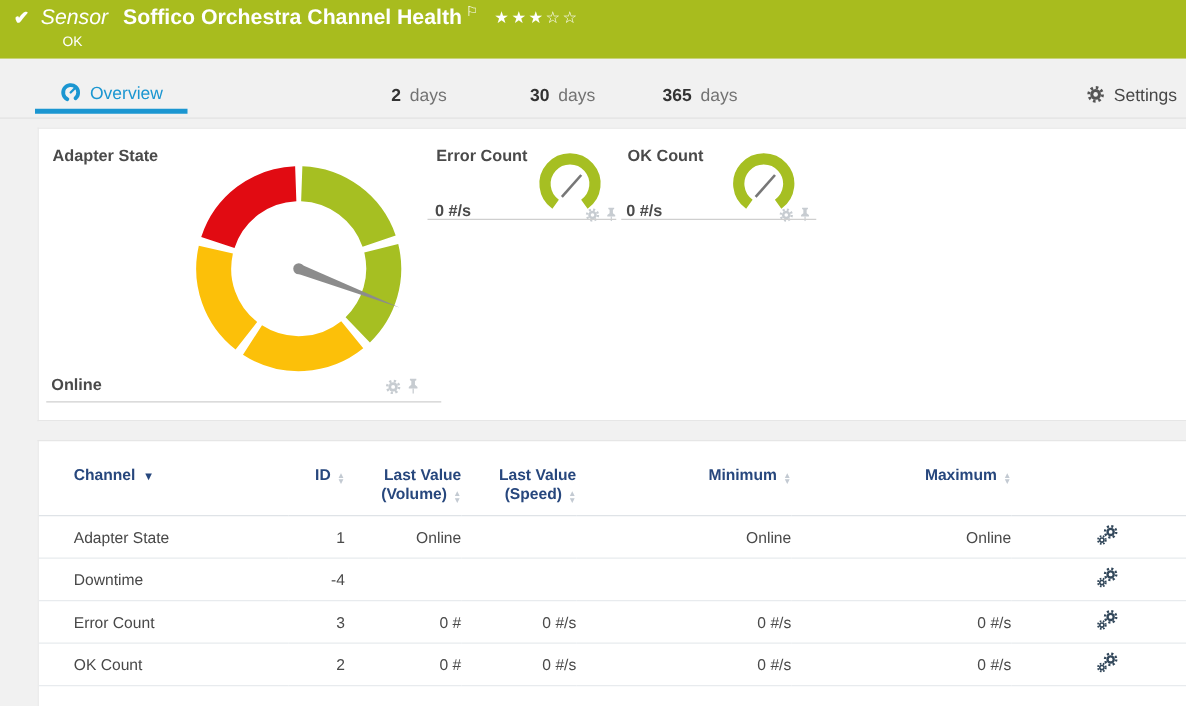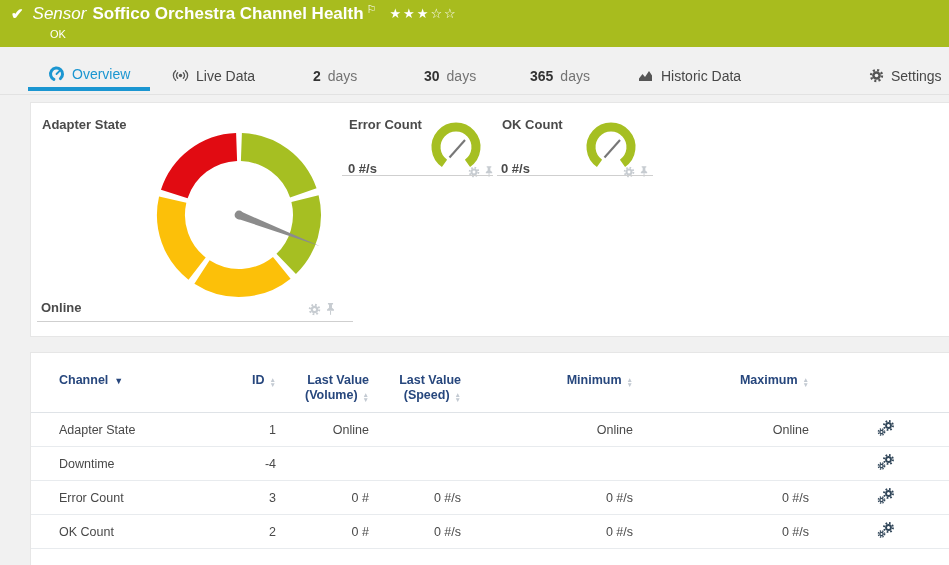--- a/index.html
+++ b/index.html
@@ -8,21 +8,21 @@
     width:949px; height:565px; position:relative; overflow:hidden;
     background:#f1f1f1; font-family:"Liberation Sans", sans-serif;
     -webkit-font-smoothing:antialiased;
   }
 
   
   .topbar { position:absolute; top:0; left:0; width:949px; height:47px; background:#a8bc1e; color:#fff; }
   .topbar .line1 { position:absolute; left:11px; top:4px; display:flex; align-items:baseline; white-space:nowrap; }
   .check { font-size:15px; font-weight:bold; margin-right:9px; }
   .kind  { font-style:italic; font-size:17px; }
-  .sname { font-weight:bold; font-size:17px; margin-left:6px; }
+  .sname { font-weight:bold; font-size:17px; margin-left:12px; }
   .flag  { font-size:11px; position:relative; top:-6px; margin-left:3px; }
   .stars { font-size:13px; letter-spacing:2px; margin-left:13px; position:relative; top:-1px; }
   .okTxt { position:absolute; left:50px; top:28px; font-size:11px; font-weight:normal; }
 
   
   .tabbar { position:absolute; top:47px; left:0; width:949px; height:48px; background:#f1f1f1; border-bottom:1px solid #e2e2e2; }
   .tab { position:absolute; top:13px; height:31px; display:flex; align-items:center; gap:7px;
          font-size:14px; color:#474747; padding:0 20px; cursor:pointer; }
   .tab b { color:#333; font-weight:bold; }
   .tab .w { color:#737373; }
@@ -71,47 +71,31 @@
 </div>
 
 <div class="tabbar">
   <div class="tab active" style="left:28px">
     <svg width="17" height="17" viewBox="0 0 17 17">
       <path d="M 5.9 14.4 A 6 6 0 1 1 12.4 13.6" fill="none" stroke="#1b96d1" stroke-width="3" stroke-linecap="round"></path>
       <line x1="8.5" y1="9" x2="12.4" y2="5.1" stroke="#1b96d1" stroke-width="1.8" stroke-linecap="round"></line>
     </svg>
     <span>Overview</span>
   </div>
-  <div class="tab" style="left:152px">
-    <svg width="17" height="17" viewBox="0 0 17 17">
-      <circle cx="8.5" cy="8.5" r="1.7" fill="#555"></circle>
-      <path d="M5.67 5.67 A4 4 0 0 0 5.67 11.33" fill="none" stroke="#555" stroke-width="1.3" stroke-linecap="round"></path>
-      <path d="M3.6 3.7 A6.3 6.3 0 0 0 3.6 13.3" fill="none" stroke="#555" stroke-width="1.3" stroke-linecap="round"></path>
-      <path d="M11.33 5.67 A4 4 0 0 1 11.33 11.33" fill="none" stroke="#555" stroke-width="1.3" stroke-linecap="round"></path>
-      <path d="M13.4 3.7 A6.3 6.3 0 0 1 13.4 13.3" fill="none" stroke="#555" stroke-width="1.3" stroke-linecap="round"></path>
-    </svg>
-    <span>Live Data</span>
-  </div>
   <div class="tab" style="left:293px">
     <b>2</b>
     <span class="w">days</span>
   </div>
   <div class="tab" style="left:404px">
     <b>30</b>
     <span class="w">days</span>
   </div>
   <div class="tab" style="left:510px">
     <b>365</b>
     <span class="w">days</span>
-  </div>
-  <div class="tab" style="left:617px">
-    <svg width="17" height="15" viewBox="0 0 17 15">
-      <path d="M2 13 V10.5 L5.5 6 L8 9 L12 3 L15 7.5 V13 Z" fill="#555"></path>
-    </svg>
-    <span>Historic Data</span>
   </div>
   <div class="tab" style="left:849px">
     <svg width="15" height="15" viewBox="0 0 14 14">
       <circle cx="7" cy="7" r="5.1" fill="none" stroke="#555" stroke-width="2.2" stroke-dasharray="1.9 2.1"></circle>
       <circle cx="7" cy="7" r="4" fill="#555"></circle>
       <circle cx="7" cy="7" r="1.7" fill="#f1f1f1"></circle>
     </svg>
     <span>Settings</span>
   </div>
 </div>

